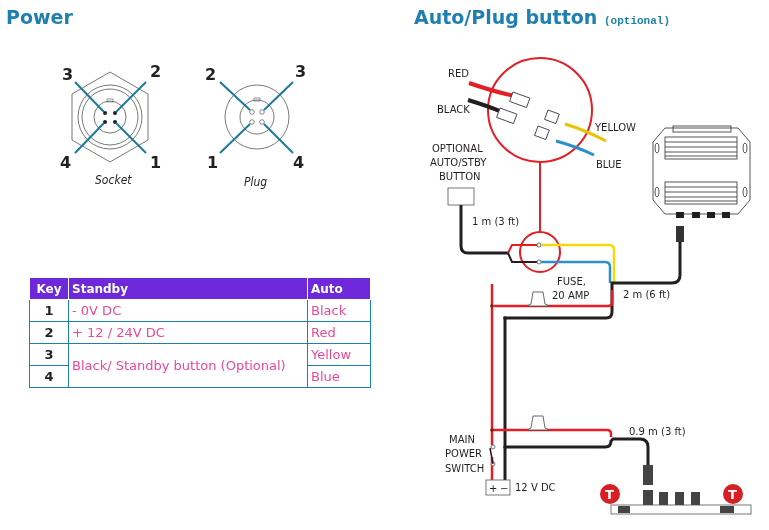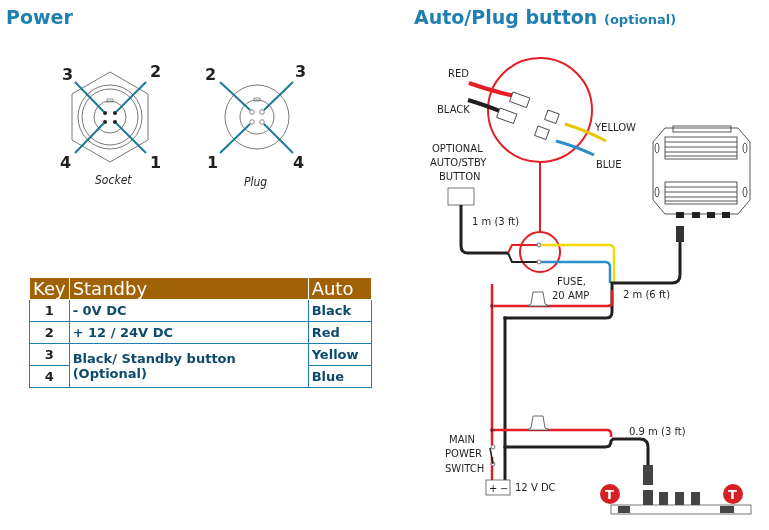--- a/index.html
+++ b/index.html
@@ -1,28 +1,28 @@
 <!DOCTYPE html>
 <html><head>
 <meta charset="utf-8">
 <style>
   html, body { margin:0; padding:0; background:#ffffff; }
   body { width:769px; height:530px; position:relative; overflow:hidden; font-family:"DejaVu Sans", sans-serif; }
   .title { position:absolute; color:#1f7fb0; font-weight:bold; font-family:"DejaVu Sans", sans-serif; }
   #power-title { left:6px; top:6px; font-size:19px; }
   #auto-title { left:414px; top:6px; font-size:19px; }
-  #auto-title .opt { font-size:13px; }
+  #auto-title .opt { font-size:11px;font-family:Liberation Mono, monospace; }
   svg { position:absolute; left:0; top:0; }
   text { font-family:"DejaVu Sans", sans-serif; }
   .pin-num { font-size:16px; font-weight:bold; fill:#231f20; }
   .conn-label { font-size:12px; font-style:italic; fill:#231f20; font-family:"DejaVu Sans Condensed","DejaVu Sans", sans-serif; }
   .lbl { font-size:10px; fill:#231f20; }
   table.pins { position:absolute; left:29px; top:277px; border-collapse:collapse; font-family:"DejaVu Sans", sans-serif; }
-  table.pins th { background:#a16207; color:#fff; font-size:18px; font-weight:normal; text-align:left; padding:0 3px; height:21px; border:1.5px solid #ffffff; }
-  table.pins td { font-size:13px; color:#0c4a6e; border:1.5px solid #1f7fb0; height:21px; padding:0 3px;font-weight:bold; }
+  table.pins th { background:#6d28d9; color:#fff; font-size:12px; font-weight:bold; text-align:left; padding:0 3px; height:21px; border:1.5px solid #ffffff; }
+  table.pins td { font-size:13px; color:#ec4899; border:1.5px solid #1f7fb0; height:21px; padding:0 3px; }
   table.pins td.key { font-weight:bold; text-align:center; color:#231f20; width:32px; }
   table.pins td.fn { width:232px; }
   table.pins td.col { width:56px; }
   table.pins { border:1.5px solid #1f7fb0; }
 </style>
 </head>
 <body>
 
 <div id="power-title" class="title">Power</div>
 <div id="auto-title" class="title"><span>Auto/Plug button</span> <span class="opt">(optional)</span></div>

